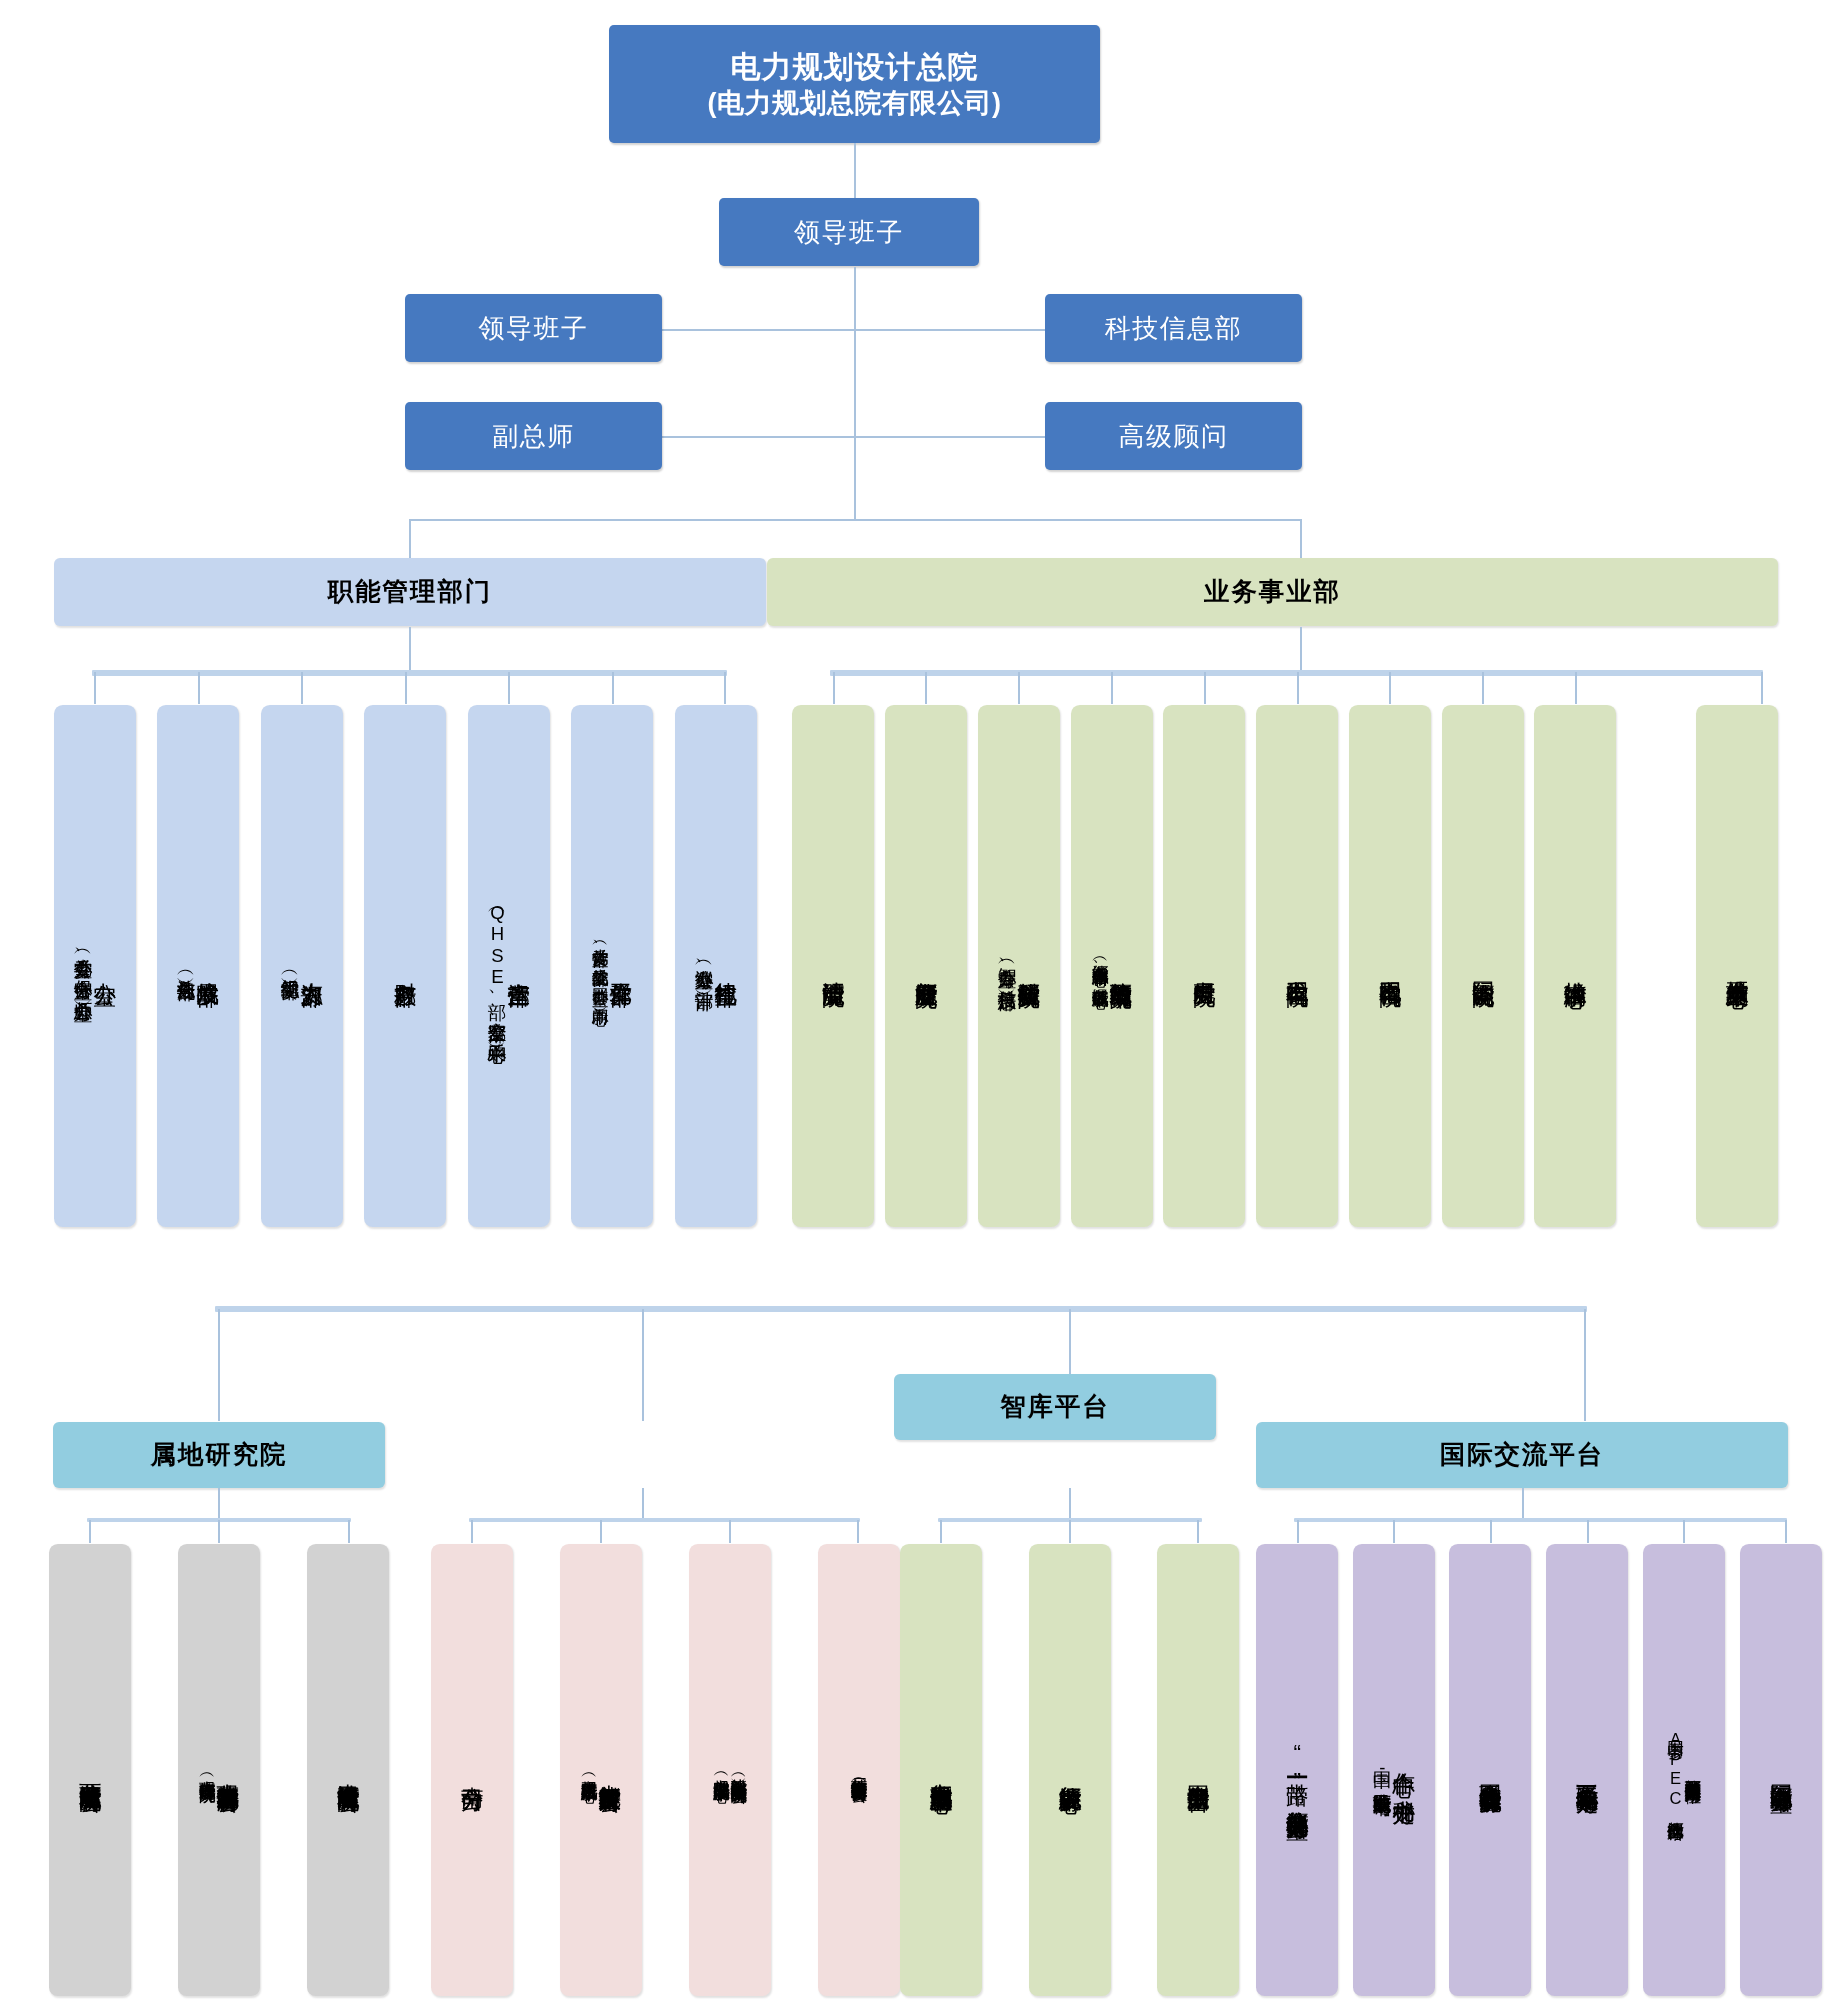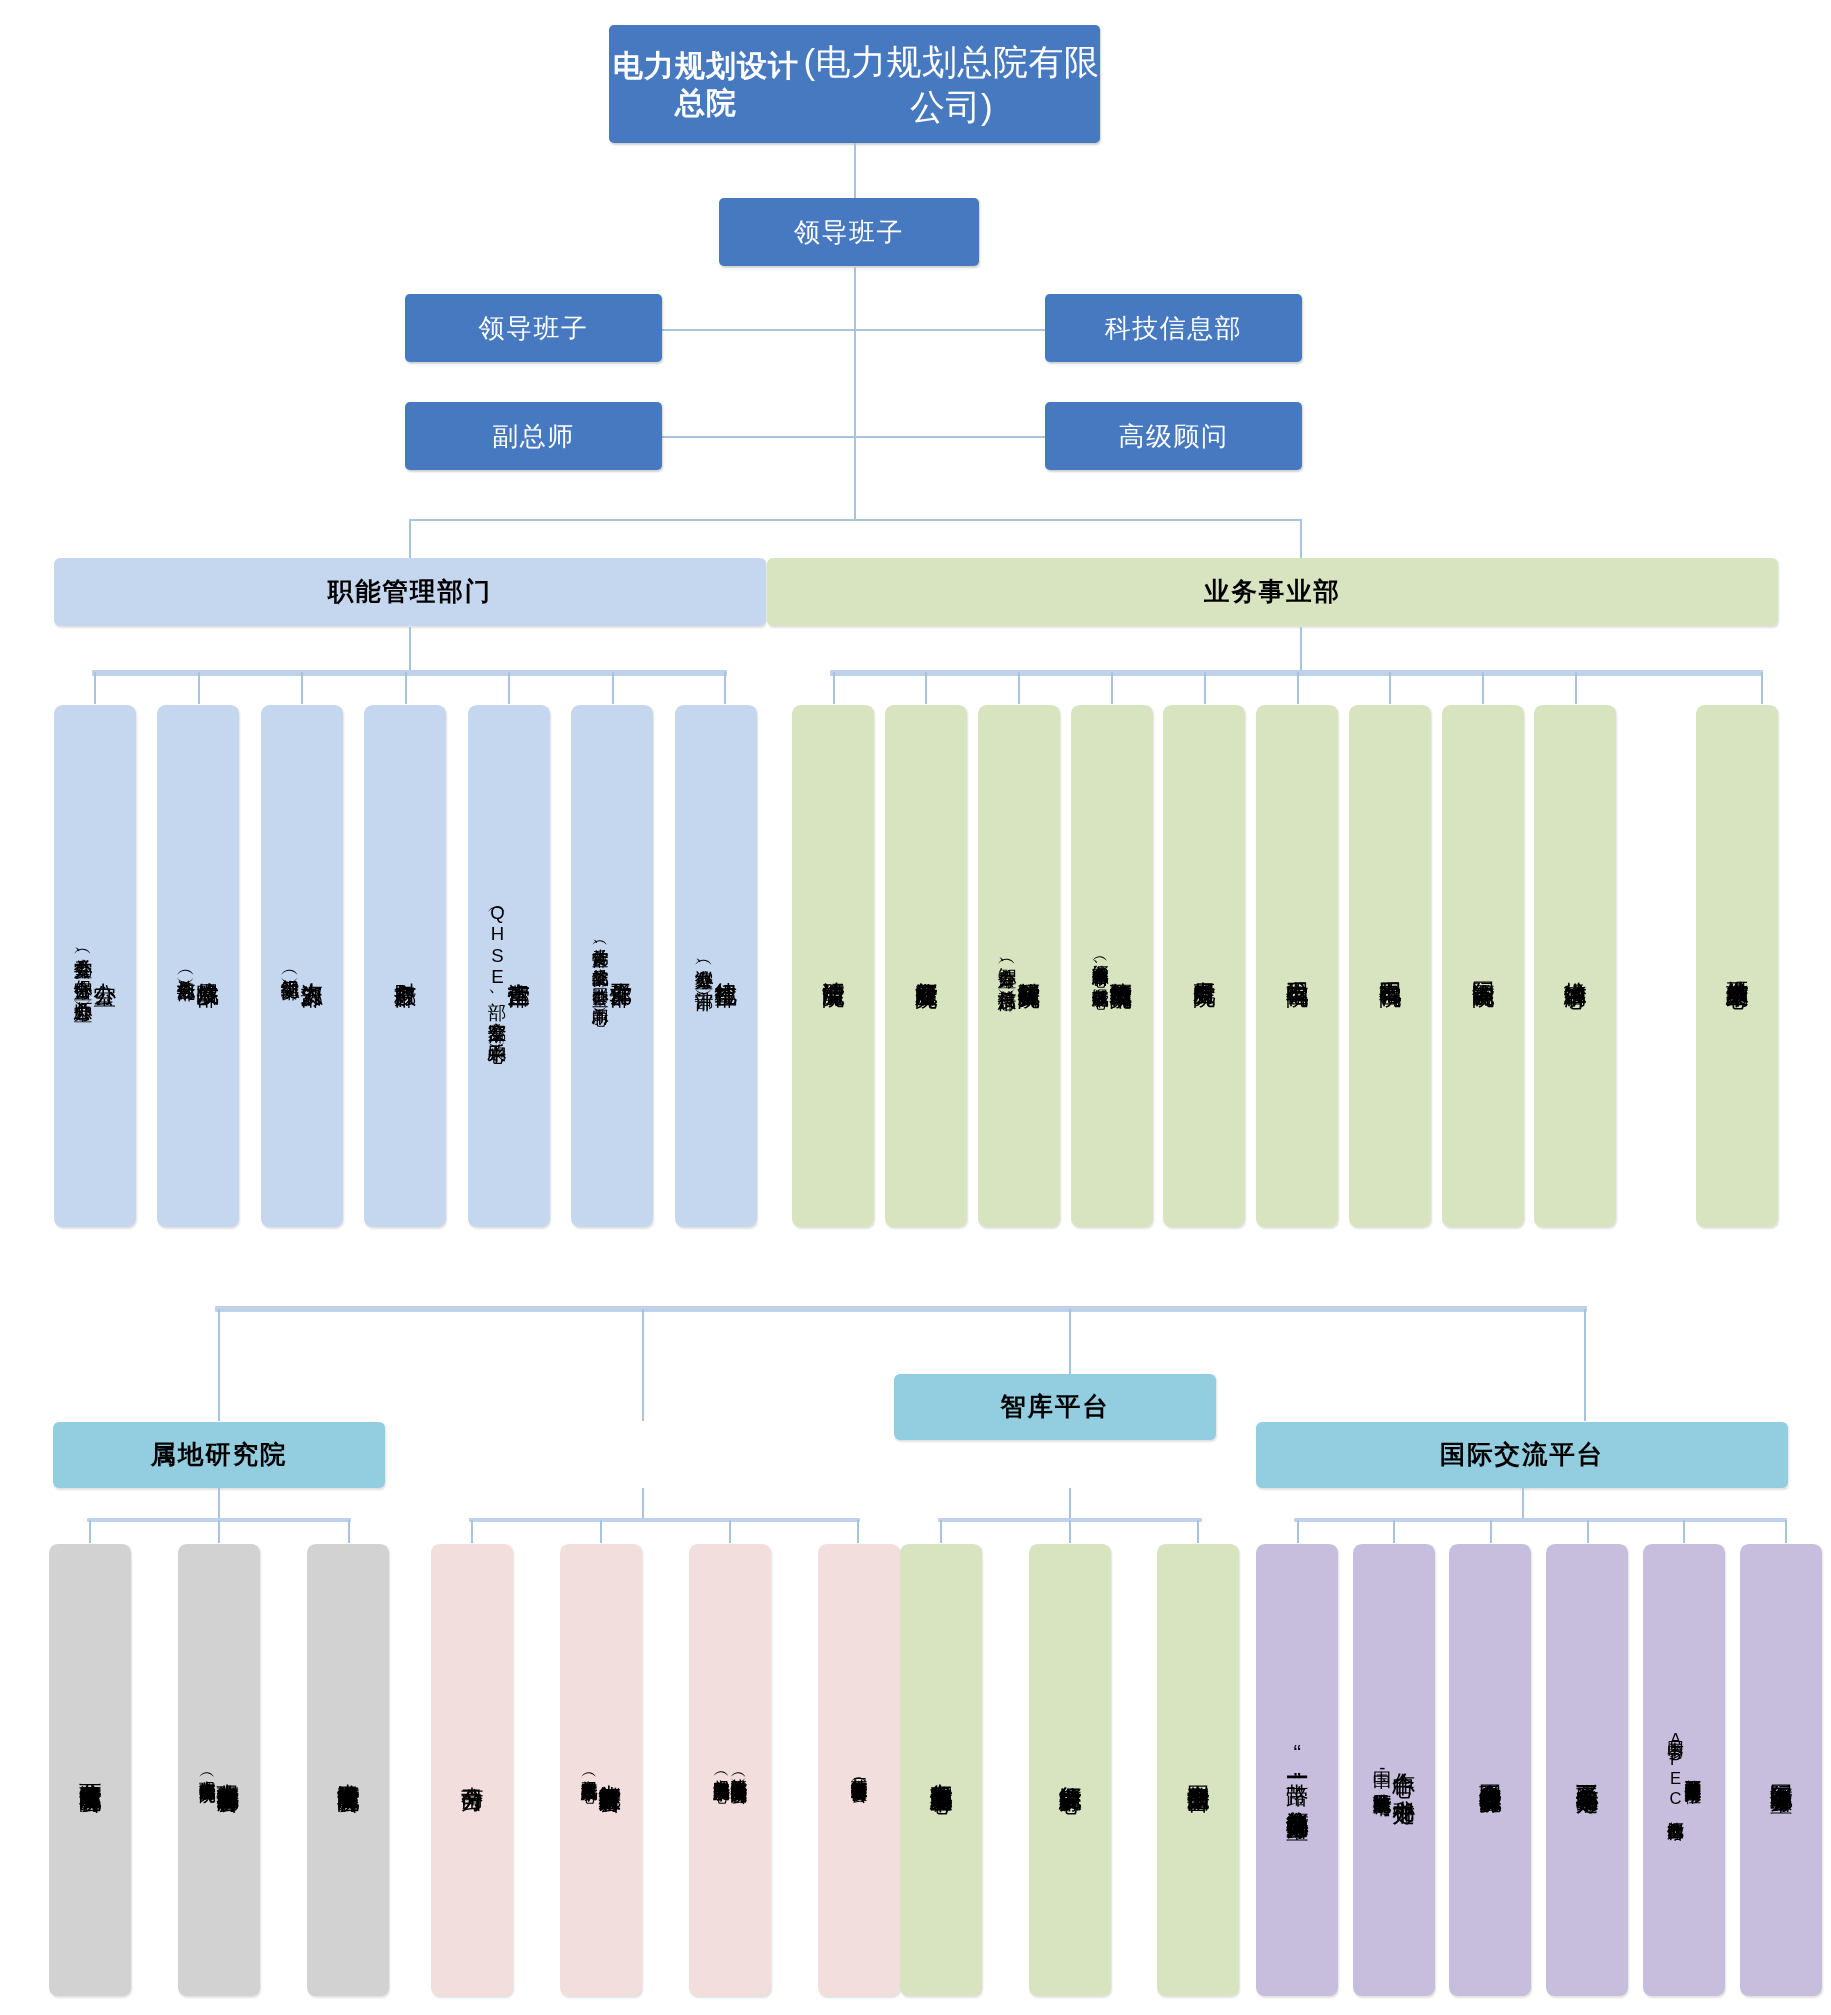--- a/index.html
+++ b/index.html
@@ -20,28 +20,29 @@
   .vline { position: absolute; background: #a9c2dd; width: 1.5px; }
   .hline { position: absolute; background: #a9c2dd; height: 1.5px; }
   .hbus  { position: absolute; background: #bed3ea; height: 5.9px; border-radius: 1px; }
 
   
   .topbox {
     position: absolute;
     background: #4679c0;
     color: #ffffff;
     display: flex;
+    flex-direction: column;
     align-items: center;
     justify-content: center;
     text-align: center;
     border-radius: 4.9px;
     box-shadow: 1px 1.5px 2px rgba(0,0,0,0.18);
   }
   .root-title { font-size: 30px; font-weight: bold; line-height: 1.25; letter-spacing: 1px; }
-  .root-sub   { font-size: 35px; font-weight: normal; line-height: 1.3; letter-spacing: 0.5px; }
+  .root-sub   { font-size: 27px; font-weight: bold; line-height: 1.3; letter-spacing: 0.5px; }
   .lead-label { font-size: 26px; font-weight: normal; letter-spacing: 1.5px; }
 
   
   .cat {
     position: absolute;
     display: flex;
     align-items: center;
     justify-content: center;
     border-radius: 6px;
     font-size: 25.4px;

